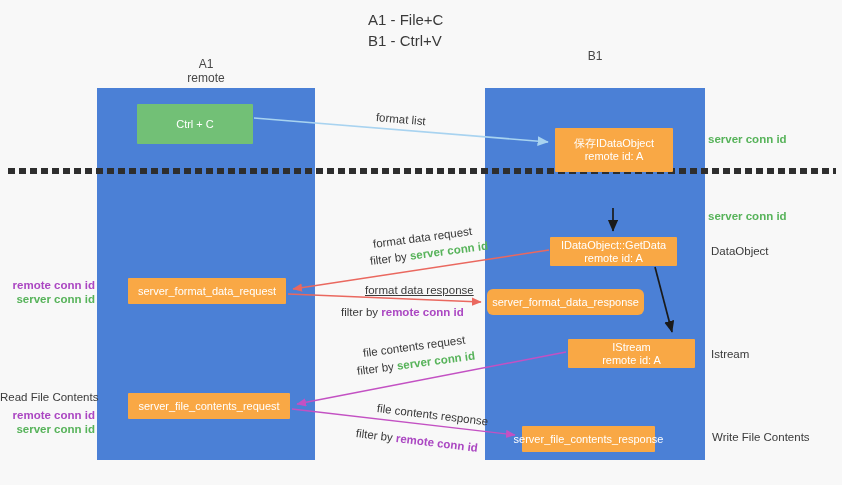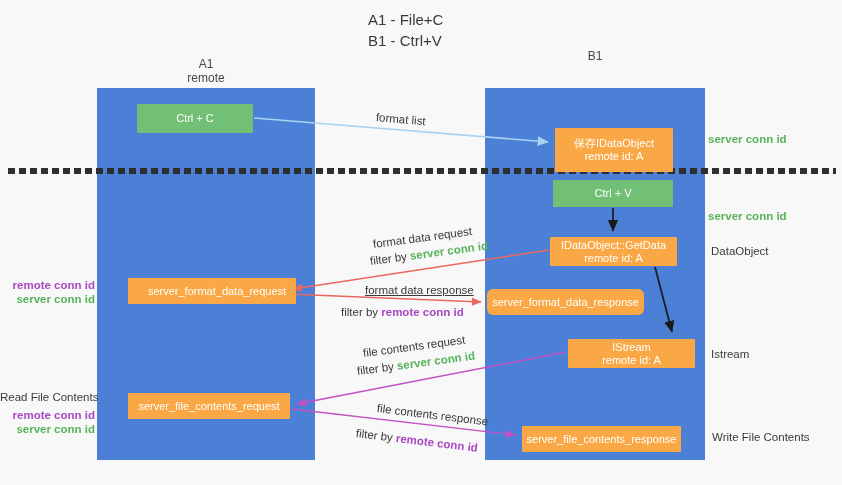--- a/index.html
+++ b/index.html
@@ -77,56 +77,53 @@
     </defs>
     <line class="arrow-blue" x1="254" y1="118" x2="548" y2="142" marker-end="url(#m-blue)"></line>
     <line class="arrow-black" x1="613" y1="208" x2="613" y2="231" marker-end="url(#m-black)"></line>
     <line class="arrow-red" x1="549" y1="250" x2="293" y2="289" marker-end="url(#m-red)"></line>
     <line class="arrow-red" x1="288" y1="294" x2="481" y2="302" marker-end="url(#m-red)"></line>
     <line class="arrow-black" x1="655" y1="267" x2="672" y2="332" marker-end="url(#m-black)"></line>
     <line class="arrow-magenta" x1="566" y1="352" x2="297" y2="404" marker-end="url(#m-magenta)"></line>
     <line class="arrow-magenta" x1="292" y1="409" x2="515" y2="435" marker-end="url(#m-magenta)"></line>
   </svg>
 
-  <div class="node green" style="left:137px;top:104px;width:116px;height:29px;text-align:right;">
+  <div class="node green" style="left:137px;top:104px;width:116px;height:40px;text-align:right;">
     <div>Ctrl + C</div>
   </div>
 
   <div class="node orange" style="left:555px;top:128px;width:118px;height:44px;">
     <div>保存IDataObject</div>
     <div>remote id: A</div>
   </div>
 
-  <div class="node green" style="left:553px;top:180px;width:120px;height:27px;">
-    <div>Ctrl + V</div>
-  </div>
 
   <div class="node orange" style="left:550px;top:237px;width:127px;height:29px;">
     <div>IDataObject::GetData</div>
     <div>remote id: A</div>
   </div>
 
-  <div class="node orange" style="left:128px;top:278px;width:158px;height:26px;padding-left:10px;">
+  <div class="node orange" style="left:128px;top:278px;width:158px;height:26px;">
     <div>server_format_data_request</div>
   </div>
 
   <div class="node orange" style="left:487px;top:289px;width:157px;height:26px;border-radius:6px;">
     <div>server_format_data_response</div>
   </div>
 
   <div class="node orange" style="left:568px;top:339px;width:127px;height:29px;">
     <div>IStream</div>
     <div>remote id: A</div>
   </div>
 
   <div class="node orange" style="left:128px;top:393px;width:162px;height:26px;">
     <div>server_file_contents_request</div>
   </div>
 
-  <div class="node orange" style="left:522px;top:426px;width:159px;height:26px;">
+  <div class="node orange" style="left:522px;top:426px;width:133px;height:26px;">
     <div>server_file_contents_response</div>
   </div>
 
   <div class="slabel green-text" style="left:708px;top:133px;">server conn id</div>
   <div class="slabel green-text" style="left:708px;top:210px;">server conn id</div>
   <div class="slabel" style="left:711px;top:245px;">DataObject</div>
   <div class="slabel" style="left:711px;top:348px;">Istream</div>
   <div class="slabel" style="left:712px;top:431px;">Write File Contents</div>
 
   <div class="slabel stack" style="left:7px;top:278px;width:88px;text-align:right;">

